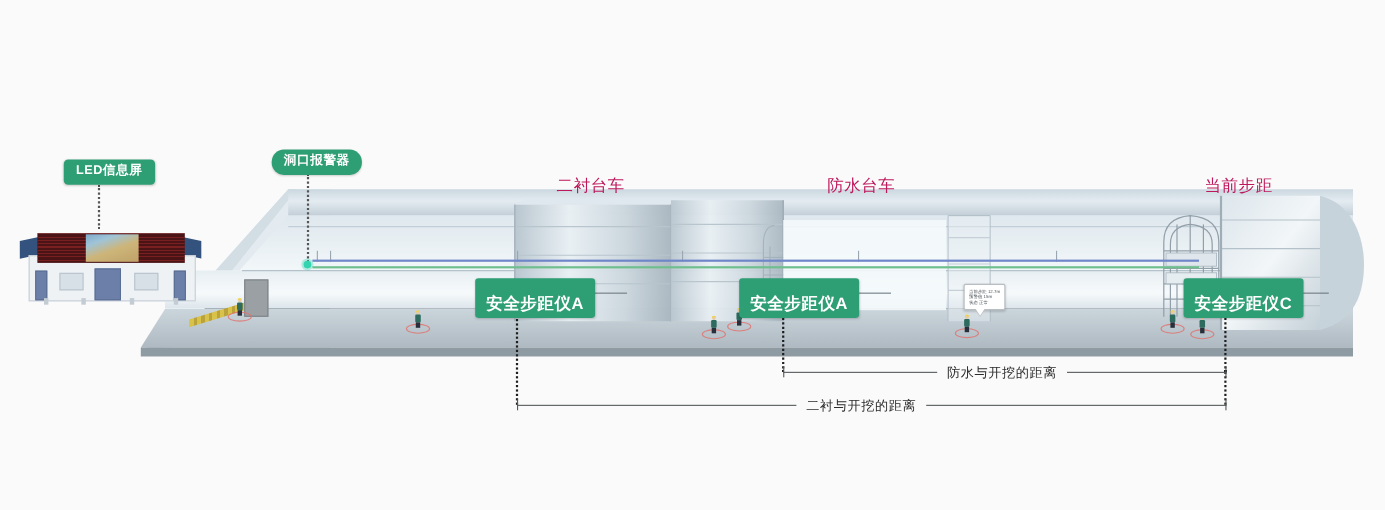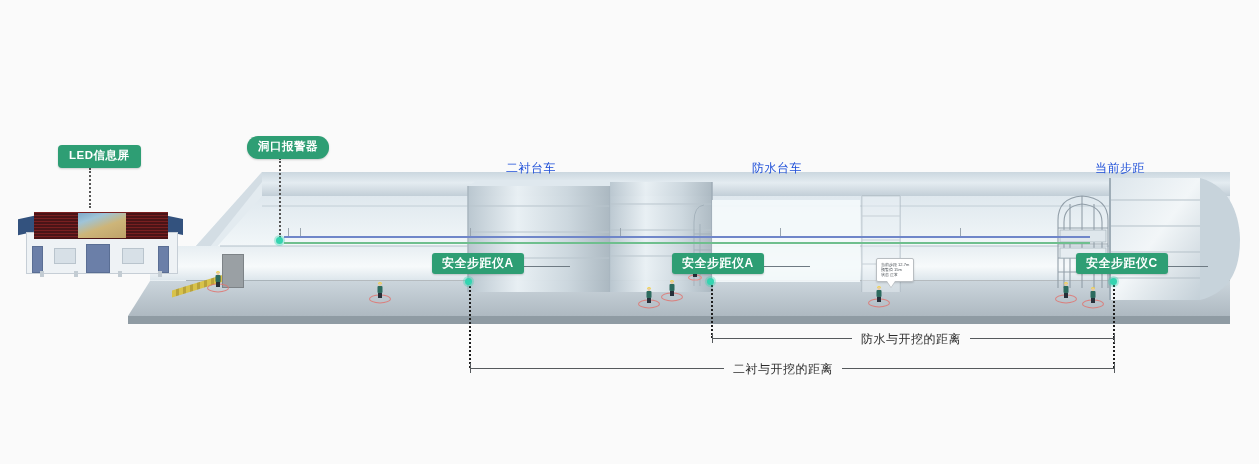--- a/index.html
+++ b/index.html
@@ -10,24 +10,24 @@
     font-family:"Liberation Sans","DejaVu Sans",sans-serif;
     overflow:hidden;position:relative;
   }
   #stage{position:absolute;inset:0;width:1259px;height:464px;}
 
   
   .badge{
     position:absolute;
     background:#2e9e74;
     color:#fff;
-    font-size:12px;
+    font-size:15px;
     font-weight:bold;
     letter-spacing:.5px;
-    padding:4px 10px 5px;
+    padding:16px 10px 5px;
     border-radius:3px;
     white-space:nowrap;
     line-height:1;
     box-shadow:0 1px 2px rgba(0,0,0,.18);
     z-index:40;
   }
   .badge.lg{font-size:11.5px;padding:5px 11px 6px;border-radius:4px;}
 
   
   .leader{
@@ -36,21 +36,21 @@
     z-index:30;
   }
   .leader-dot{
     position:absolute;width:7px;height:7px;border-radius:50%;
     background:#35d4b0;box-shadow:0 0 0 2px rgba(53,212,176,.35);
     z-index:35;
   }
 
   
   .toplabel{
-    position:absolute;color:#1d4ed8;font-size:12px;
+    position:absolute;color:#be185d;font-size:15px;
     white-space:nowrap;z-index:40;letter-spacing:.5px;
   }
 
   
   .dimline{position:absolute;height:1px;background:#55595c;z-index:36;}
   .dimtick{position:absolute;width:1px;background:#55595c;z-index:36;}
   .dimtext{
     position:absolute;font-size:12px;color:#2b2b2b;
     background:#fafafa;padding:0 9px;white-space:nowrap;z-index:37;
     letter-spacing:.5px;

